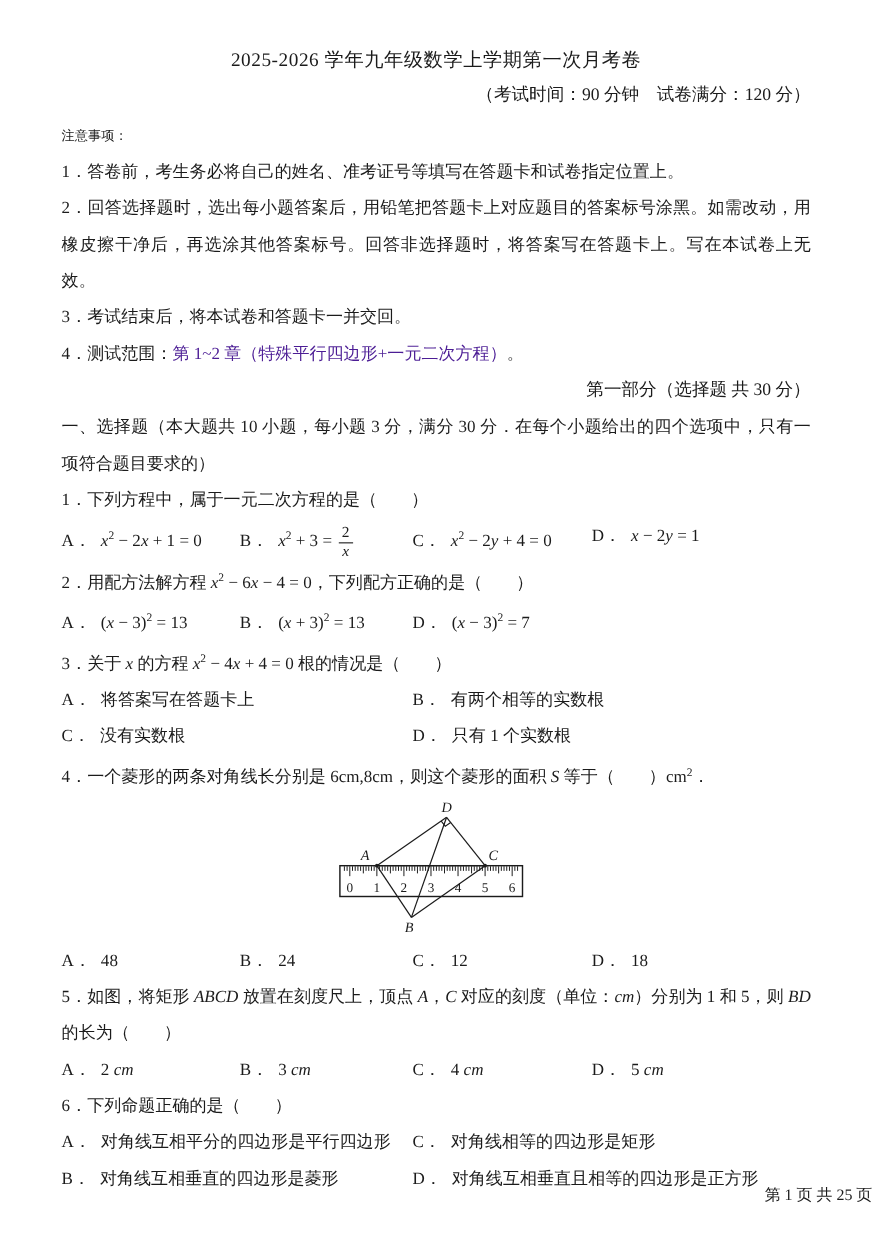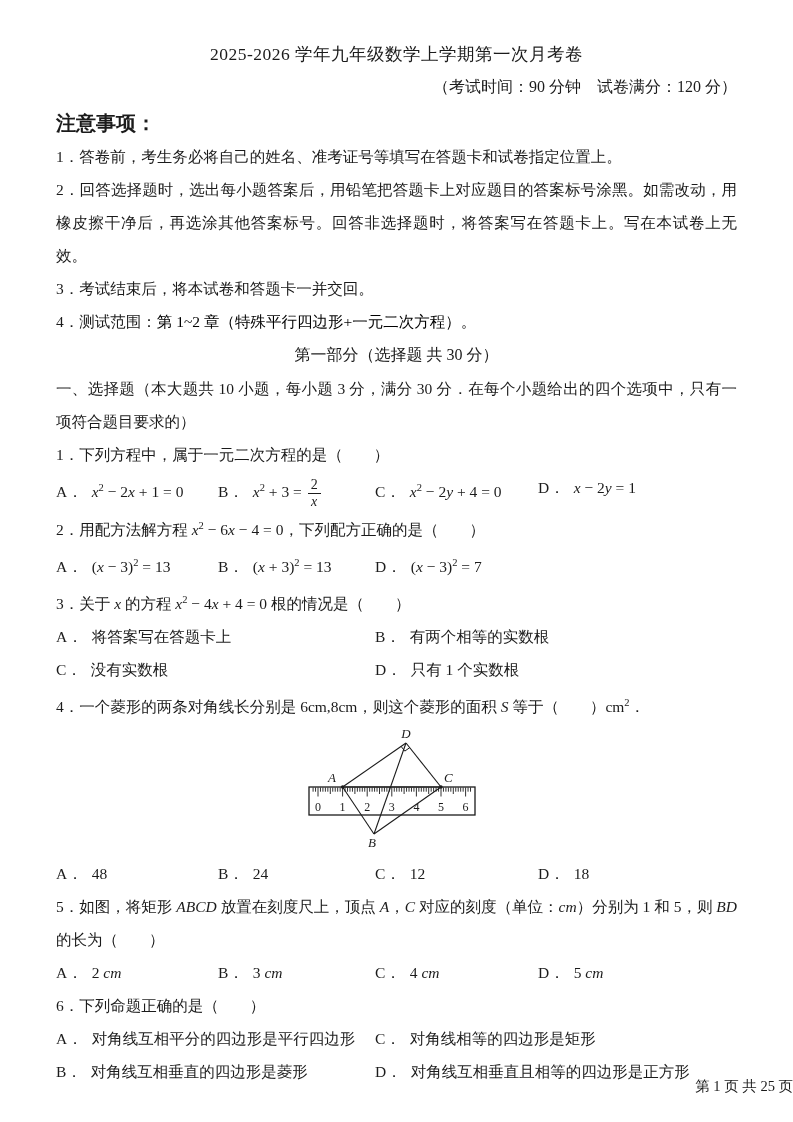--- a/index.html
+++ b/index.html
@@ -3,24 +3,24 @@
 <meta charset="utf-8">
 <style>
   html,body{margin:0;padding:0;background:#e8e8e8;}
   .page{
     width:793px;height:1122px;margin:0 auto;background:#ffffff;color:#1b1b1b;
     font-family:"Liberation Serif","DejaVu Serif",serif;
     box-sizing:border-box;padding:42px 56px 0 56px;position:relative;overflow:hidden;
   }
   .title{text-align:center;font-size:17.5px;line-height:25px;margin:0 0 8px 0;font-weight:normal;letter-spacing:.5px;}
   .subtitle{text-align:right;font-size:16px;line-height:24px;margin:0 0 8px 0;}
-  .notice-head{font-weight:bold;font-size:20px;line-height:33px;}
+  .notice-head{font-weight:normal;font-size:12px;line-height:33px;}
   .para{margin:0;font-size:15.5px;line-height:33px;text-align:justify;}
-  .red{color:#000000;}
-  .section-head{text-align:center;font-size:16px;line-height:34px;}
+  .red{color:#4c1d95;}
+  .section-head{text-align:right;font-size:16px;line-height:34px;}
   .opts{display:grid;font-size:15.5px;line-height:33px;}
   .cols4{grid-template-columns:162px 157px 163px auto;}
   .cols2{grid-template-columns:319px auto;}
   .opt .letter{margin-right:9px;}
   i{font-style:italic;}
   sup{font-size:10.5px;}
   .frac{display:inline-block;vertical-align:-0.6em;text-align:center;font-size:14px;line-height:1.08;margin:0 2px;}
   .frac .fn{display:block;border-bottom:1px solid #1b1b1b;padding:0 3px;}
   .frac .fd{display:block;}
   .figure-wrap{text-align:center;margin:2px 0 0 0;line-height:0;}

